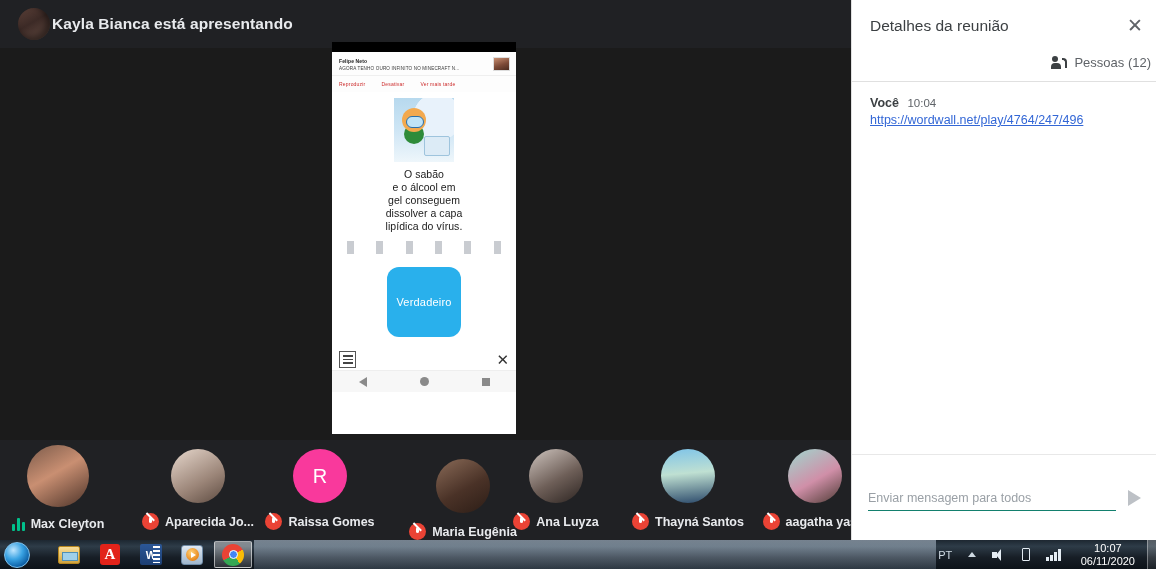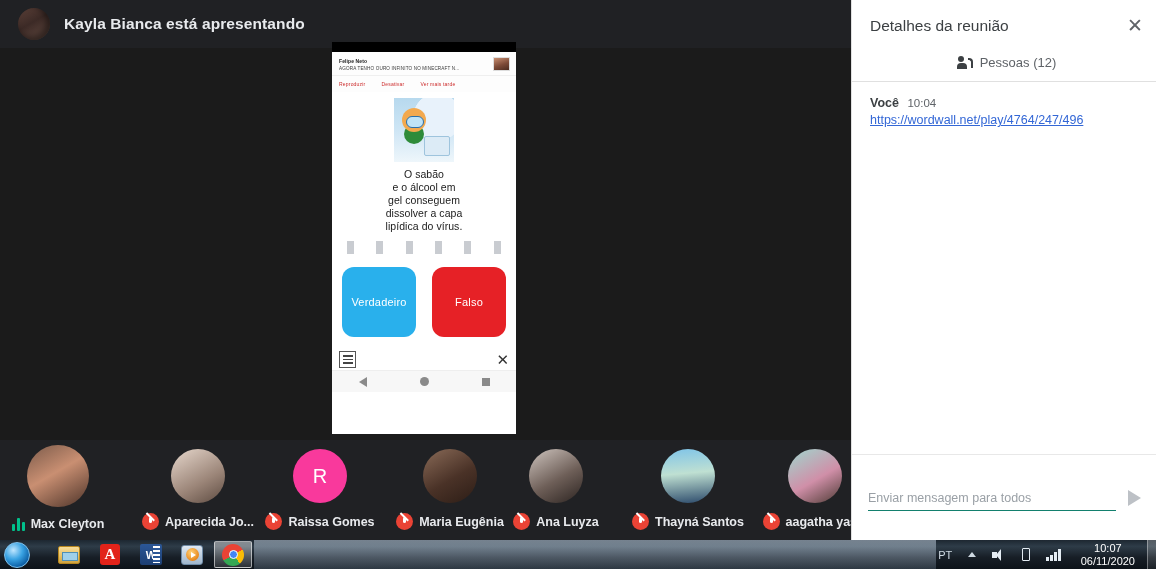--- a/index.html
+++ b/index.html
@@ -14,21 +14,21 @@
   
   .stage {
     position: absolute; left: 0; top: 0;
     width: 851px; height: 540px;
     background: #202124;
   }
   .present-header {
     position: absolute; left: 0; top: 0;
     width: 851px; height: 48px;
     background: #202124;
-    display: flex; align-items: center; gap: 14px;
+    display: flex; align-items: center; gap: 2px;
     padding-left: 18px;
   }
   .presenter-avatar {
     width: 32px; height: 32px; border-radius: 50%;
     background: linear-gradient(150deg,#5b4038 0%,#3c2a26 45%,#6d5248 100%);
     box-shadow: inset -4px -3px 6px rgba(0,0,0,.5);
     flex: 0 0 auto;
   }
   .present-title {
     color: #e8eaed; font-size: 15.5px; font-weight: bold;
@@ -204,21 +204,21 @@
     display:flex; align-items:center; justify-content:space-between;
     padding: 16px 18px 10px 18px;
   }
   .panel-title { font-size: 15.5px; color:#3c4043; }
   .panel-close { font-size: 19px; color:#5f6368; line-height:1; cursor:pointer; }
   .tabs {
     display:flex; border-bottom: 1px solid #e0e0e0;
     padding: 0 10px;
   }
   .tab {
-    flex:1; display:flex; align-items:center; justify-content:center; gap:7px;
+    flex:1; display:flex; align-items:center; justify-content:flex-end; gap:7px;
     padding: 10px 0 11px 0; font-size: 13px; color:#5f6368;
     position:relative; cursor:pointer;
   }
   .tab.active { color:#13806e; }
   .tab.active::after {
     content:""; position:absolute; bottom:-1px; left:24%;
     width:52%; height:3px; background:#13806e; border-radius:2px 2px 0 0;
   }
   .people-icon { width:16px;height:14px;position:relative;flex:0 0 auto; }
   .people-icon::before {
@@ -414,21 +414,20 @@
         <i></i>
         <i></i>
         <i></i>
         <i></i>
         <i></i>
         <i></i>
       </div>
 
       <div class="answers">
         <div class="answer true">Verdadeiro</div>
-        <div class="answer false">Falso</div>
       </div>
 
       <div class="phone-bottombar">
         <div class="menu-box">
           <b></b>
             <b></b>
             <b></b>
         </div>
         <div class="close-x">✕</div>
       </div>
@@ -465,21 +464,21 @@
       <div class="tile" style="left:250px;width:140px;">
         <div class="pic" style="background:#f9399c;">
           <span>R</span>
         </div>
         <div class="label">
           <span class="mic-muted"></span>
           <span>Raissa Gomes</span>
         </div>
       </div>
 
-      <div class="tile" style="left:380px;width:140px;">
+      <div class="tile" style="left:393px;width:140px;justify-content:flex-end;">
         <div class="pic" style="background:linear-gradient(150deg,#8a6b58,#4a3227 55%,#2c1d16);"></div>
         <div class="label">
           <span class="mic-muted"></span>
           <span>Maria Eugênia</span>
         </div>
       </div>
 
       <div class="tile" style="left:494px;width:124px;">
         <div class="pic" style="background:linear-gradient(150deg,#cfc5bf,#6e5f58 55%,#2b2320);"></div>
         <div class="label">

